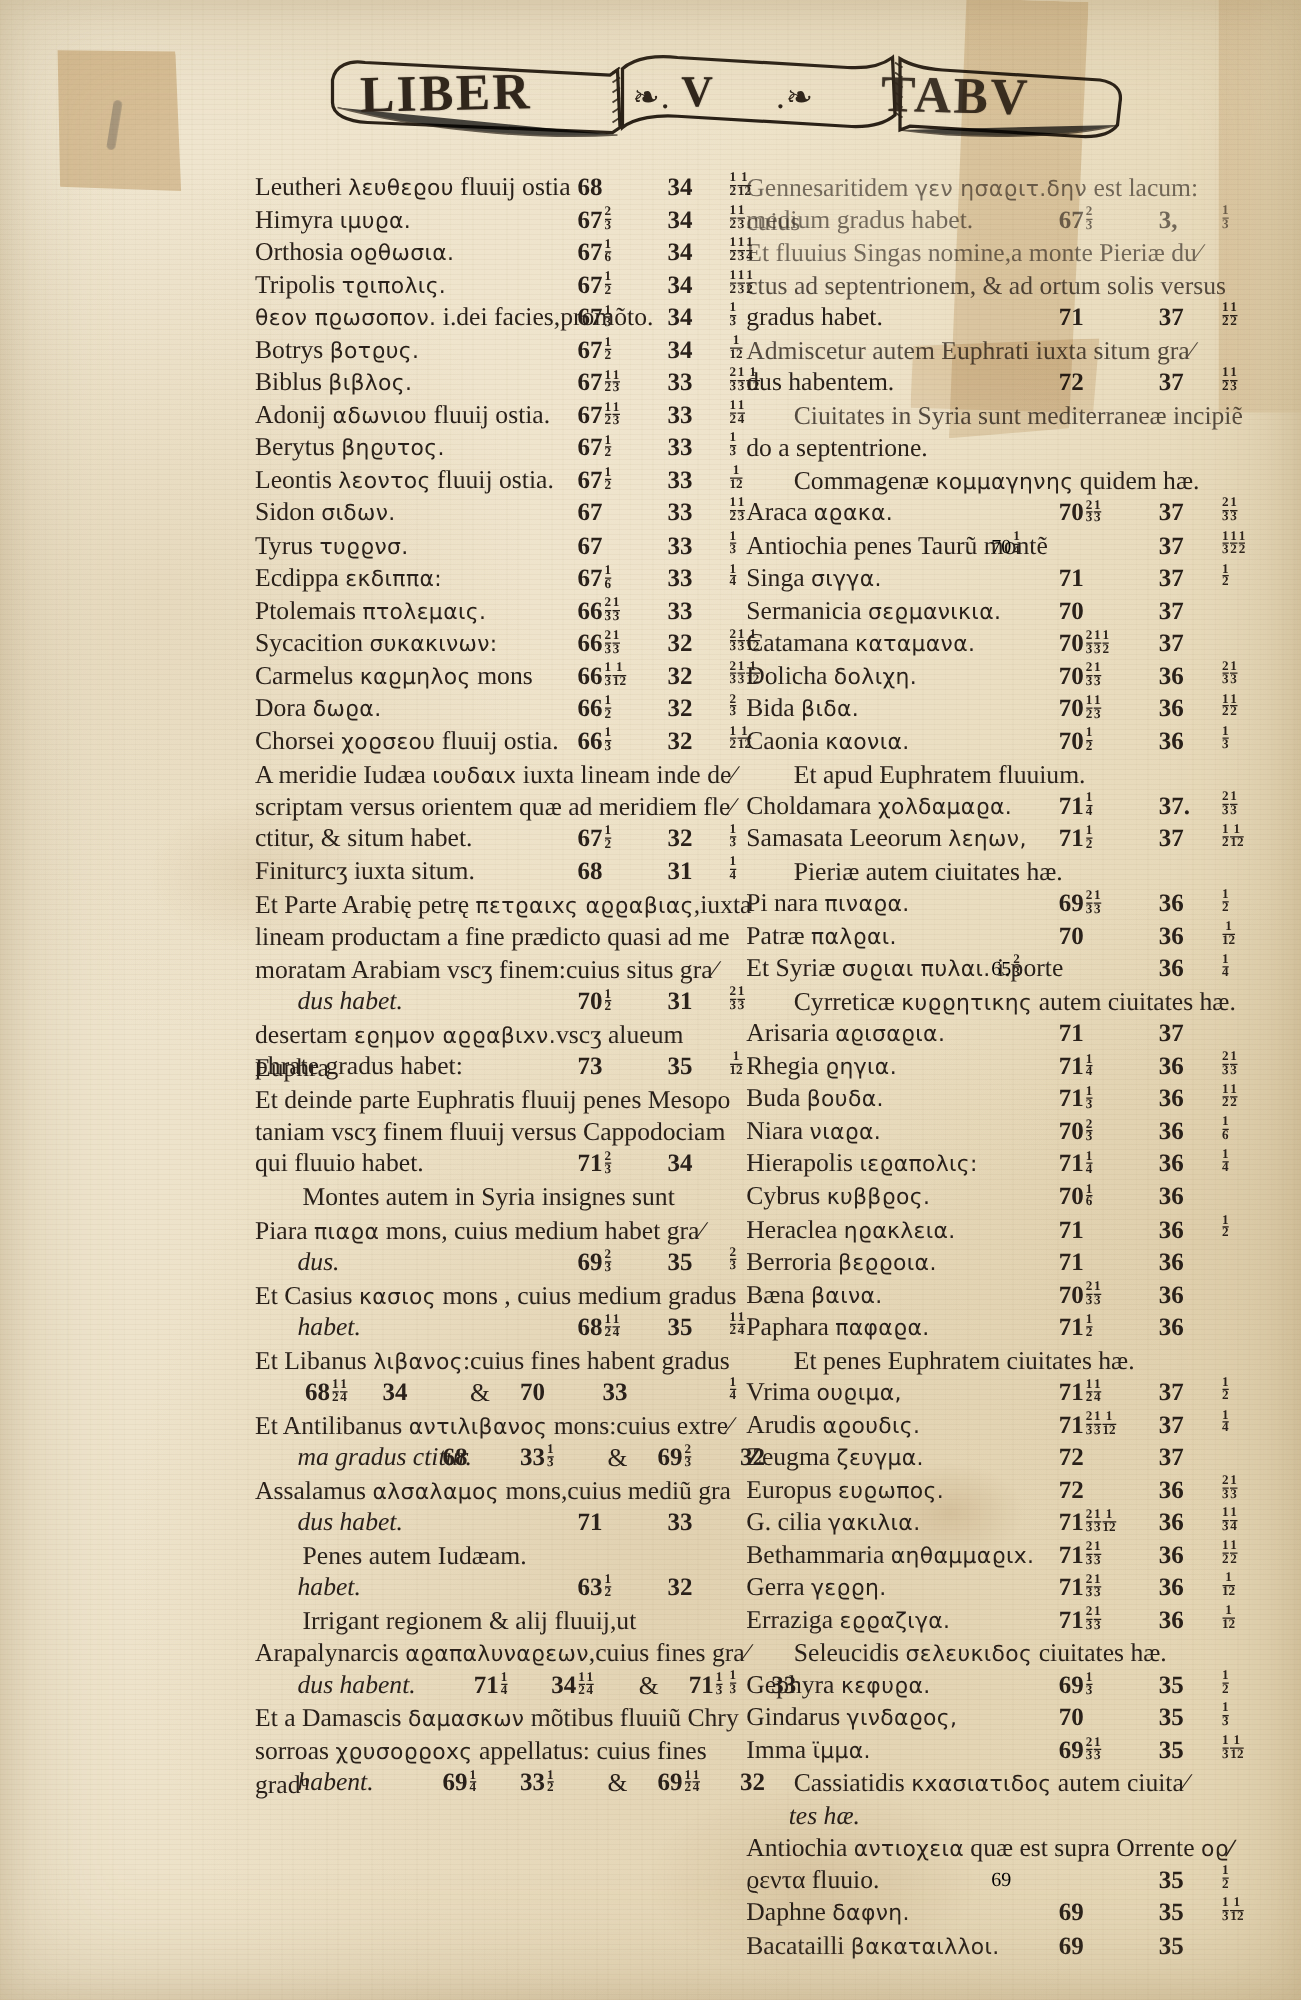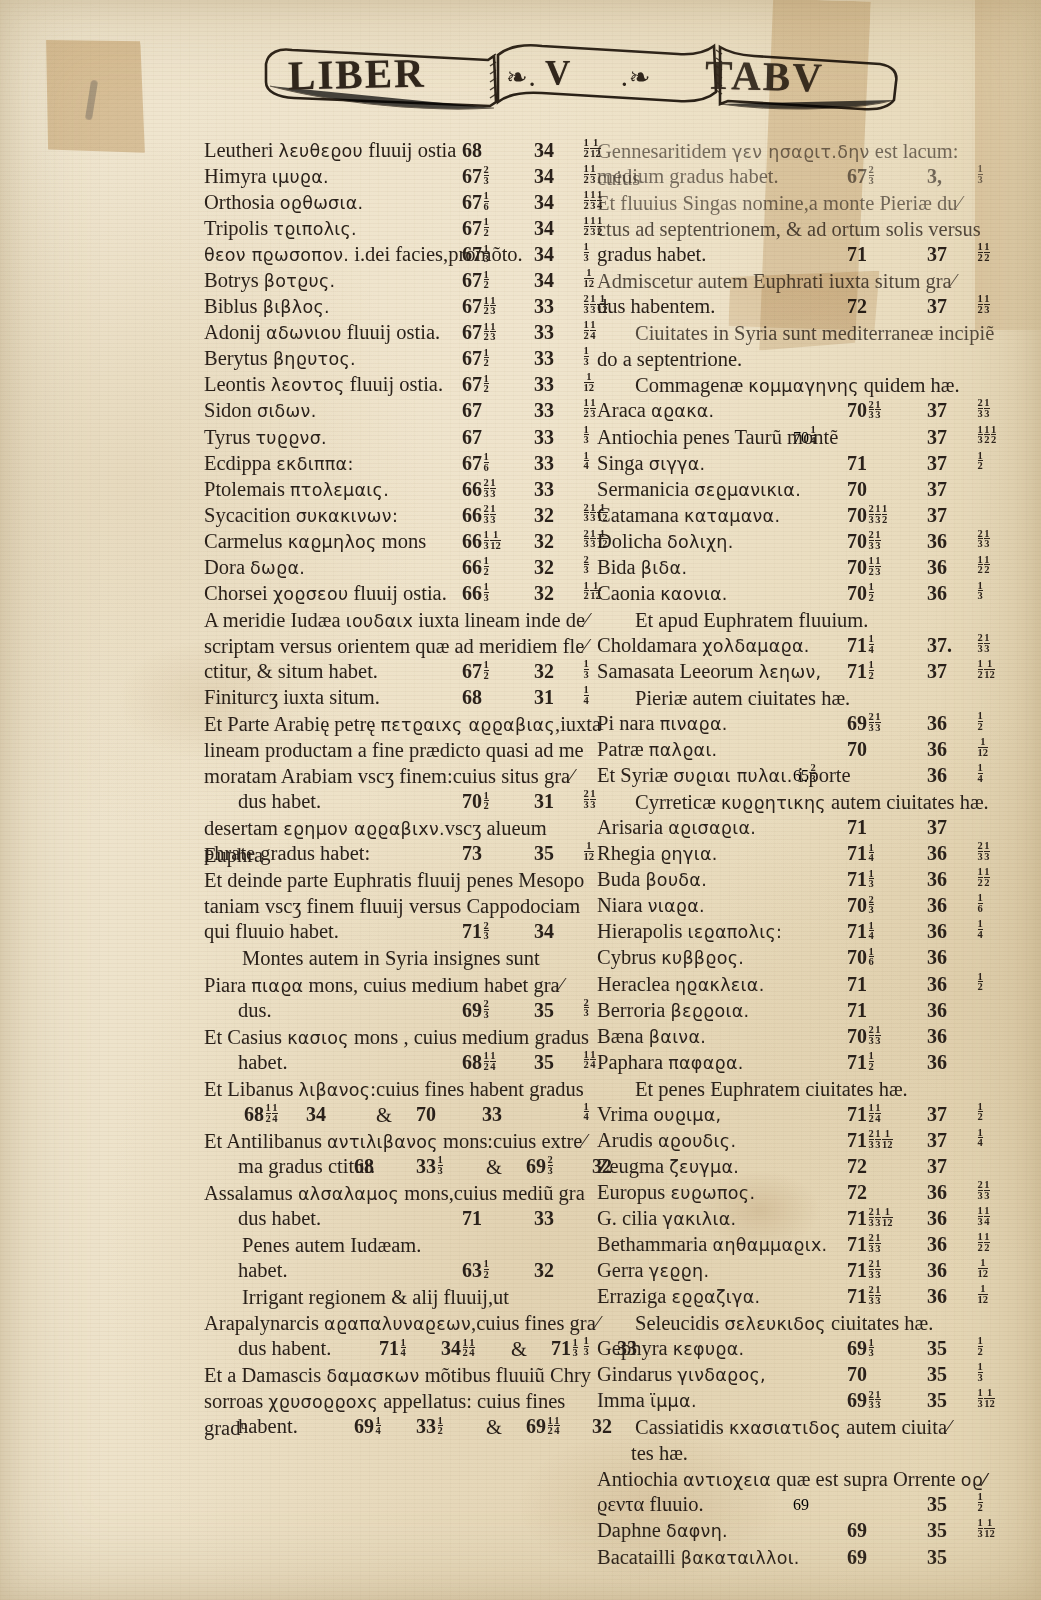--- a/index.html
+++ b/index.html
@@ -110,21 +110,21 @@
   .mfr{position:absolute;font-size:10.5px;line-height:.92;font-weight:700;text-align:center;}
   #colL .mfr{left:378px;} #colR .mfr{left:379px;}
 
   
   .para{
     font-size:20.5px;color:#2a211a;line-height:26.05px;
     font-family:"Liberation Serif",serif;white-space:normal;
   }
   .para .gk{font-size:17.5px;}
   .hdr{font-size:20.5px;color:#2a211a;line-height:26.05px;padding-left:38px;}
-  .ind{padding-left:34px;}
+  .ind{padding-left:34px;font-style:italic;}
   .faded{opacity:.62;}
   .faded2{opacity:.78;}
 </style>
 </head>
 <body>
 
 <div id="page">
 
   <div id="banner">
     <svg viewBox="0 0 640 76" preserveAspectRatio="none" aria-hidden="true">

